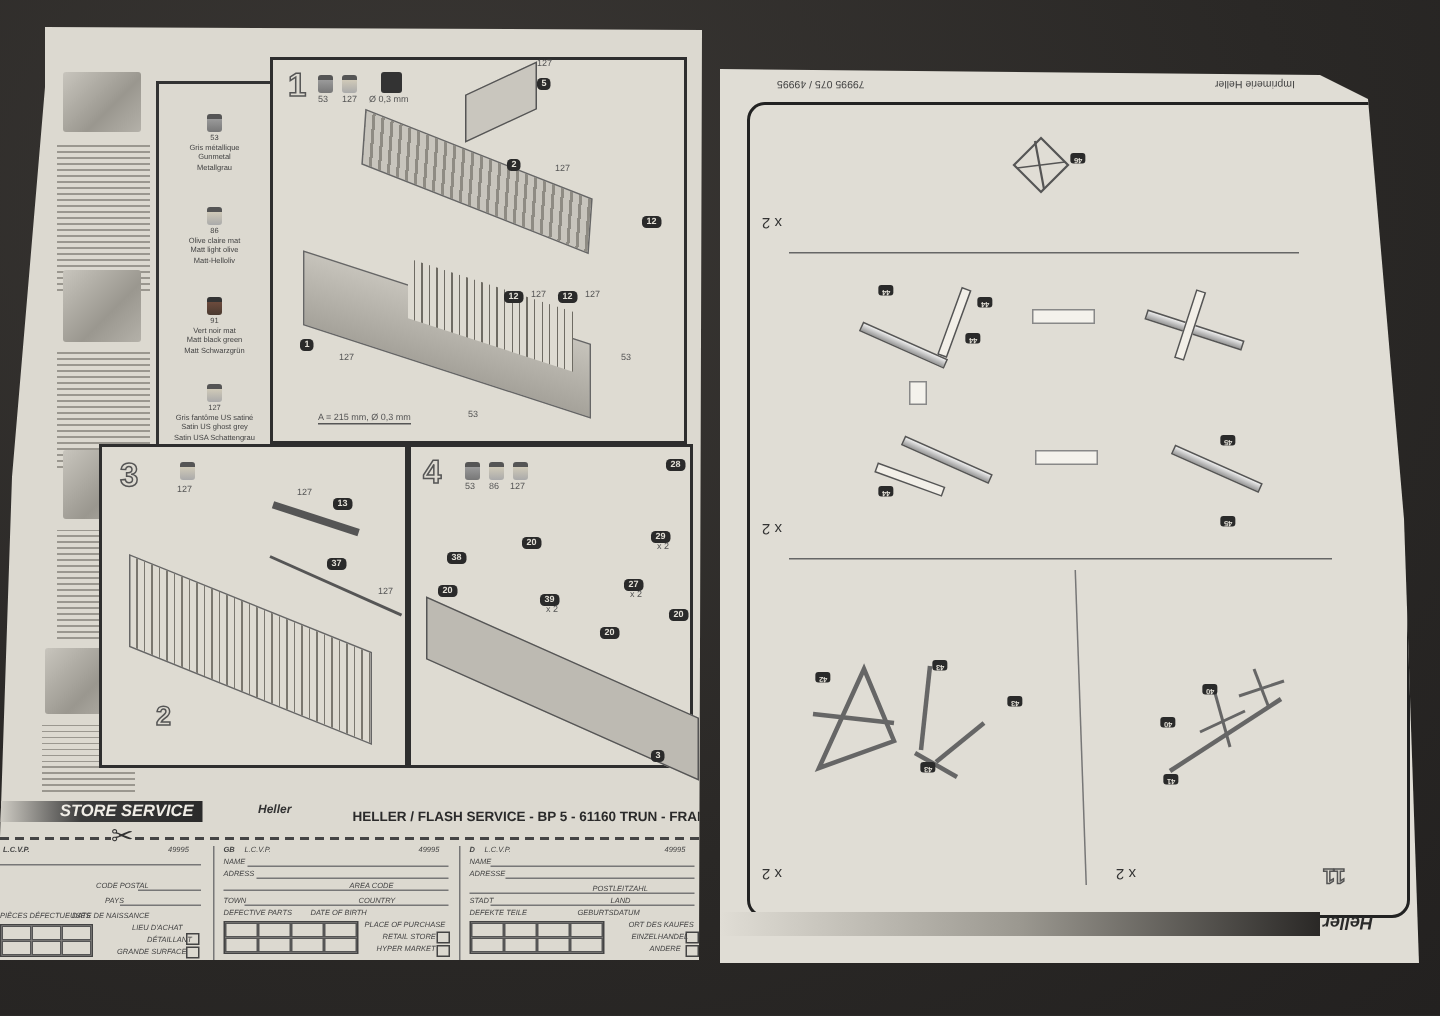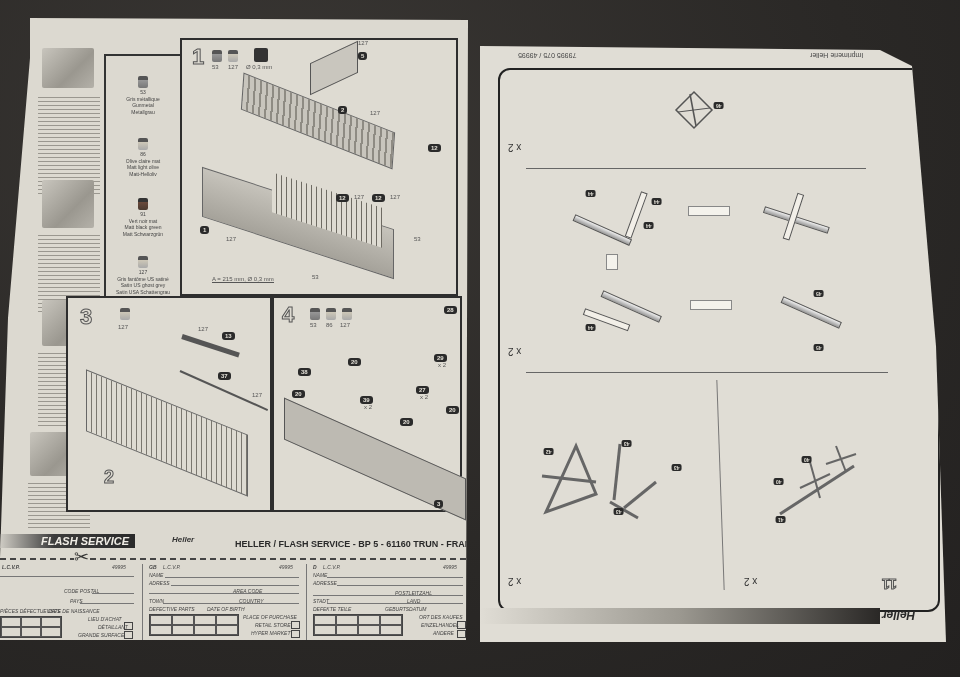--- a/index.html
+++ b/index.html
@@ -157,21 +157,21 @@
     <span class="tag" style="left:18px;top:92px;">20</span>
     <span class="tag" style="left:172px;top:108px;">20</span>
     <span class="tag" style="left:126px;top:120px;">20</span>
     <span class="tag" style="left:92px;top:160px;">20</span>
     <span class="tag" style="left:128px;top:176px;">20</span>
     <div style="position:absolute;left:10px;top:140px;width:180px;height:40px;background:#bdbab2;border:1px solid #555;transform:skewY(24deg);"></div>
     <span class="tag" style="left:160px;top:202px;">3</span>
   </div>
 
   <div class="footer-band">
-    <div class="flash">FLASH SERVICE</div>
+    <div class="flash">STORE SERVICE</div>
     <div class="heller-small">Heller</div>
     <div class="address">HELLER / FLASH SERVICE - BP 5 - 61160 TRUN  -  FRANCE</div>
     <div class="cutline"></div>
     <div class="scissors">✂</div>
 
     <div class="coupon" style="left:0;width:138px;">
       <span class="t" style="left:2px;top:0;font-weight:bold;">L.C.V.P.</span>
       <span class="t" style="left:112px;top:0;">49995</span>
       <div class="ln" style="left:0;top:12px;width:134px;"></div>
       <span class="t" style="left:64px;top:24px;">CODE POSTAL</span>

